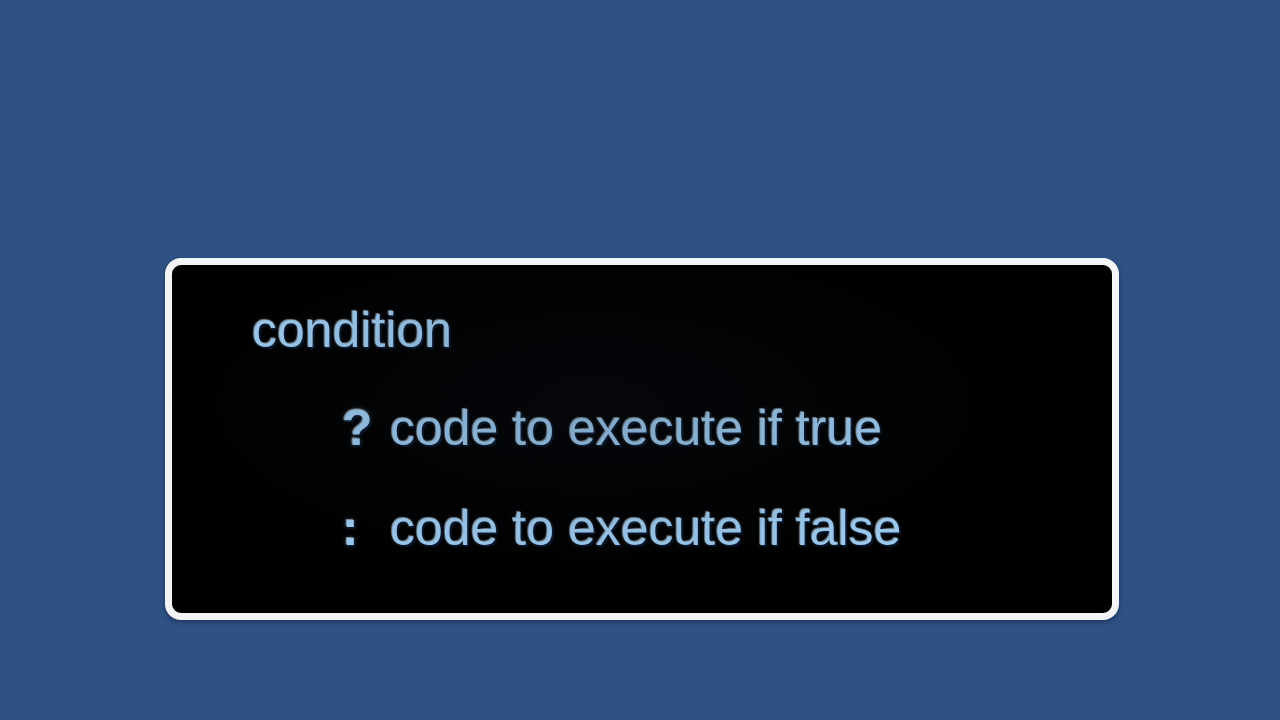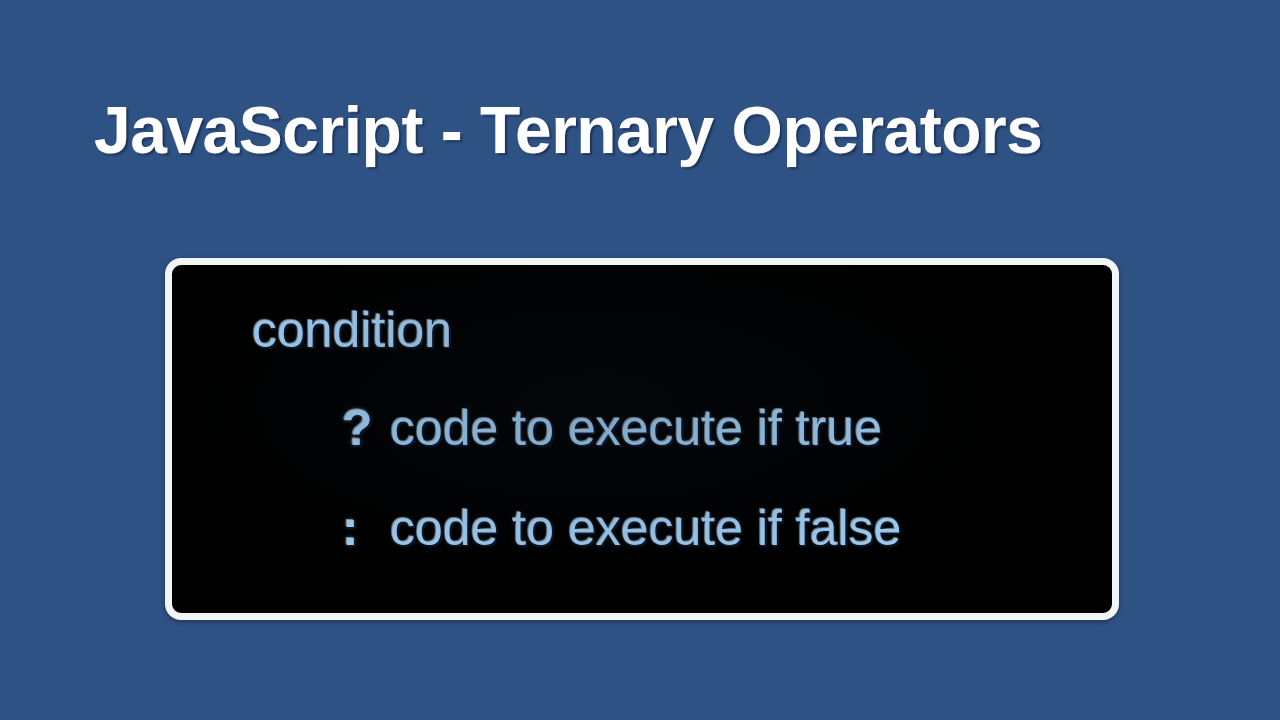--- a/index.html
+++ b/index.html
@@ -131,21 +131,20 @@
     inset: 0;
     pointer-events: none;
     background: radial-gradient(ellipse at 45% 40%, rgba(20,30,45,0.22) 0%, rgba(0,0,0,0) 62%);
   }
 </style>
 </head>
 <body>
 
 <div id="slide">
 
-  <div id="slide-title">JavaScript - Ternary Operators</div>
 
   <div id="code-panel">
     <div id="code-lines">
 
       <div class="code-line" id="line-condition">condition</div>
 
       <div class="code-line" id="line-true">
         <span class="op-glyph">?</span>
         <span class="op-text">code to execute if true</span>
       </div>

